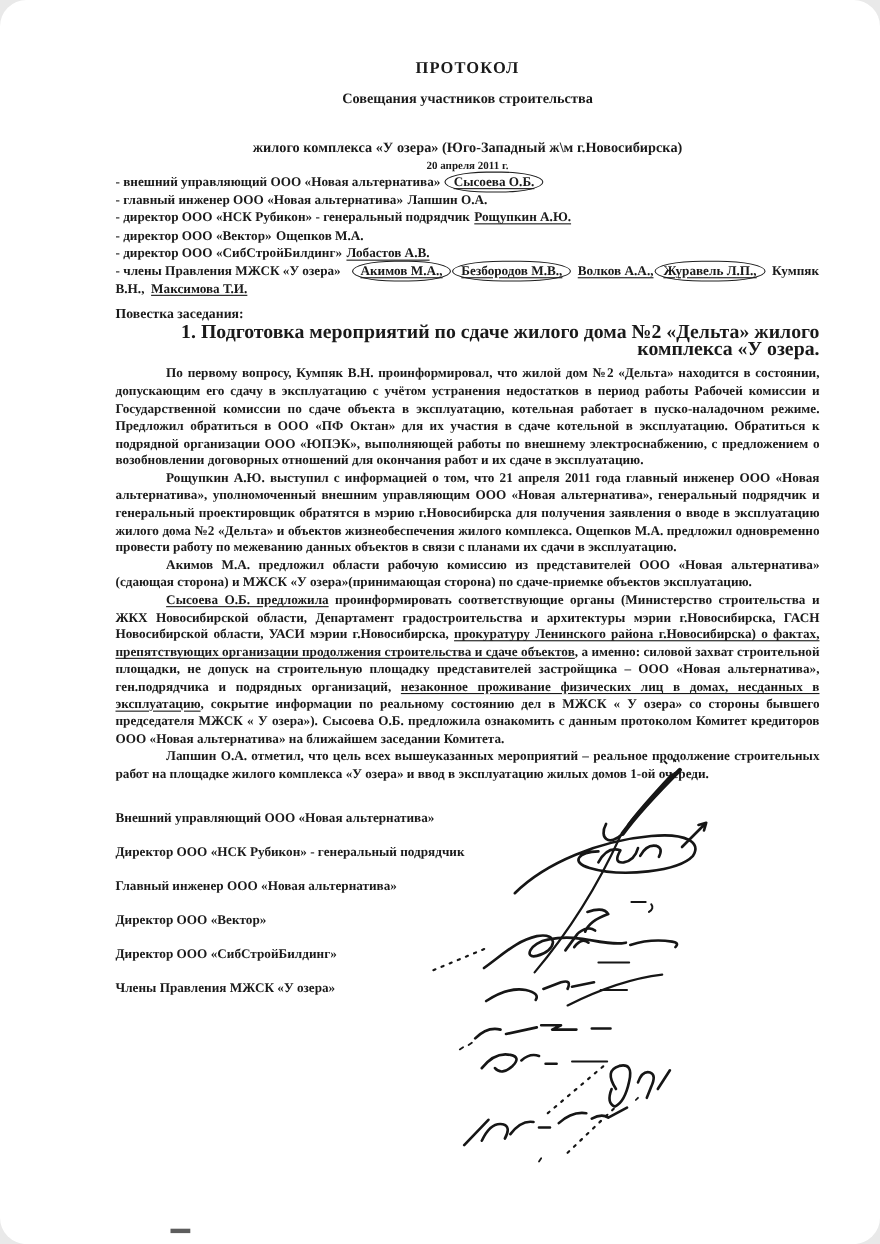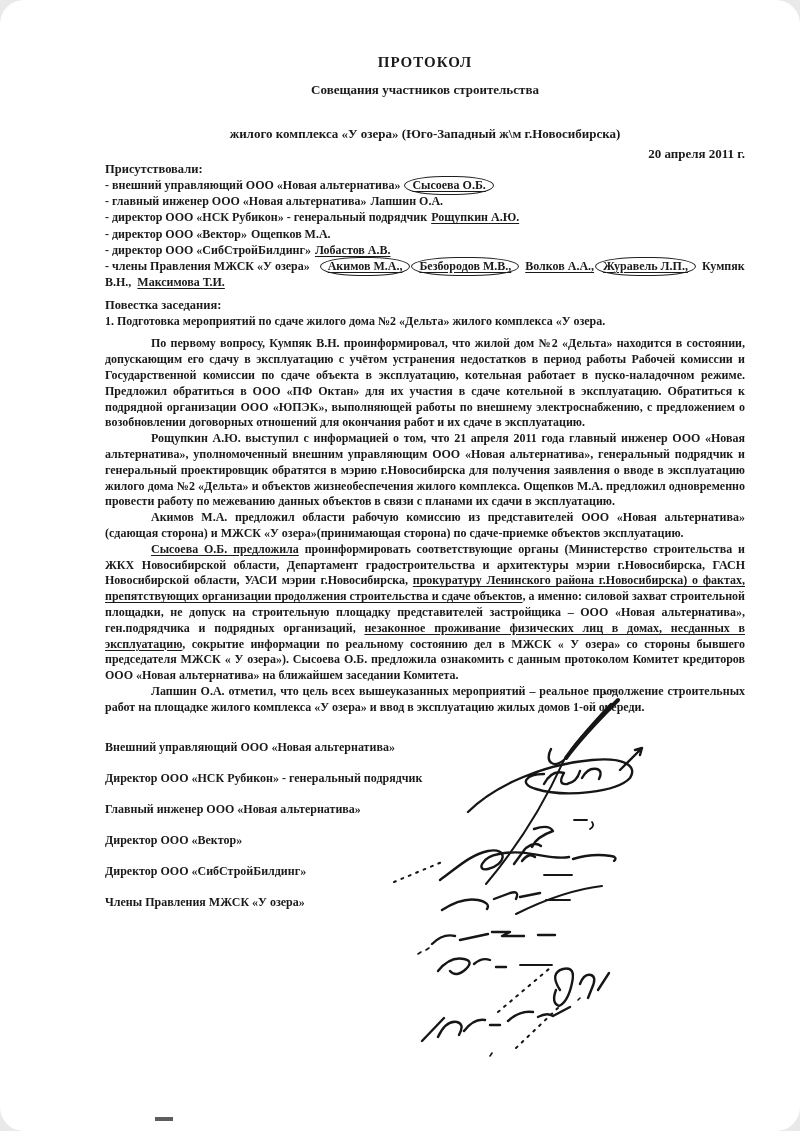--- a/index.html
+++ b/index.html
@@ -5,27 +5,27 @@
   html,body{margin:0;padding:0;background:#e9e9e9;}
   .page{
     position:relative;width:800px;height:1131px;background:#ffffff;
     font-family:"Liberation Serif","DejaVu Serif",serif;
     color:#1a1a1a;font-weight:700;overflow:hidden;margin:0 auto;border-radius:24px;
   }
   .content{position:absolute;left:105px;top:54px;width:640px;}
   .doc-title{text-align:center;font-size:15px;letter-spacing:1px;margin:0 0 11px;}
   .doc-sub{text-align:center;font-size:13px;margin:0 0 28px;}
   .doc-sub2{text-align:center;font-size:13px;margin:0 0 4px;}
-  .doc-date{text-align:right;font-size:13px;margin:2px 0 0;}
+  .doc-date{text-align:center;font-size:10px;margin:2px 0 0;}
   .att-head{font-size:12.5px;margin:0;}
   .att-line{font-size:12px;line-height:16.2px;}
   .att-line .nm{margin-left:4px;}
   .members-names span{margin-right:3px;}
   .agenda-head{font-size:12.5px;margin:8px 0 0;}
-  .agenda-item{font-size:12px;line-height:16px;margin:0;}
+  .agenda-item{font-size:18px;line-height:16px;margin:0;text-align:right;}
   .body-block{margin-top:7px;}
   .para{font-size:12px;line-height:15.8px;text-align:justify;text-indent:46px;margin:0;}
   .u{text-decoration:underline;text-underline-offset:2px;text-decoration-thickness:1.4px;}
   .oval-sm{display:inline-block;border:1.6px solid #1f1f1f;border-radius:50% / 58%;padding:0 7px 1px;margin:-2px -5px;}
   .sig-block{margin-top:24px;}
   .sig-row{display:flex;align-items:flex-start;height:31px;font-size:12px;flex-direction:column;}
   .sig-role{flex:0 0 540px;}
   .sig-name{white-space:nowrap;}
   .oval{display:inline-block;border:1.7px solid #1f1f1f;border-radius:50% / 55%;padding:2px 13px 3px;margin:-4px -11px;}
   .scribbles{position:absolute;left:368px;top:688px;width:300px;height:372px;pointer-events:none;}
@@ -36,21 +36,20 @@
 
 <div class="page">
 
   <div class="content">
 
     <p class="doc-title">ПРОТОКОЛ</p>
     <p class="doc-sub">Совещания участников строительства</p>
     <p class="doc-sub2">жилого комплекса «У озера» (Юго-Западный ж\м г.Новосибирска)</p>
     <p class="doc-date">20 апреля 2011 г.</p>
 
-    <p class="att-head">Присутствовали:</p>
 
     <div class="att-line">
       <span>- внешний управляющий ООО «Новая альтернатива»</span><span class="nm u oval-sm">Сысоева О.Б.</span>
     </div>
     <div class="att-line">
       <span>- главный инженер ООО «Новая альтернатива»</span><span class="nm">Лапшин О.А.</span>
     </div>
     <div class="att-line">
       <span>- директор ООО «НСК Рубикон» -  генеральный подрядчик</span><span class="nm u">Рощупкин А.Ю.</span>
     </div>

